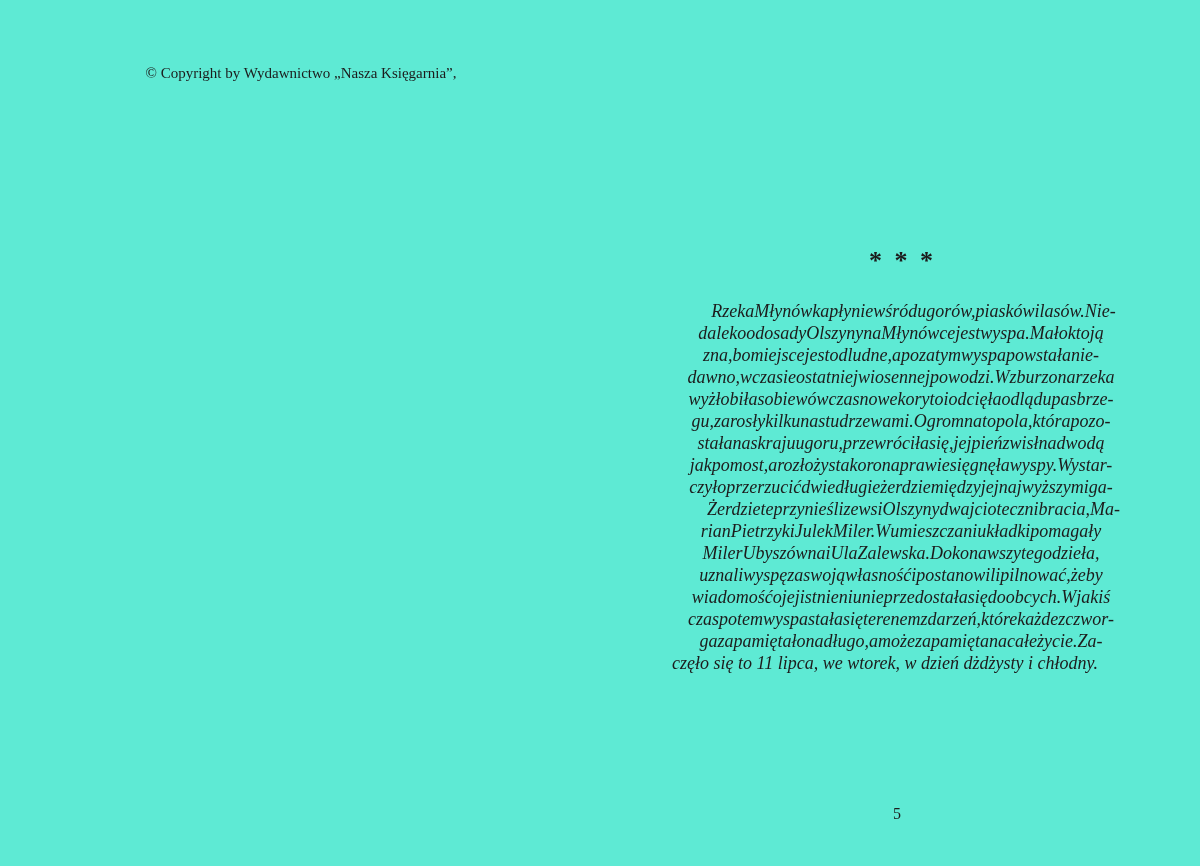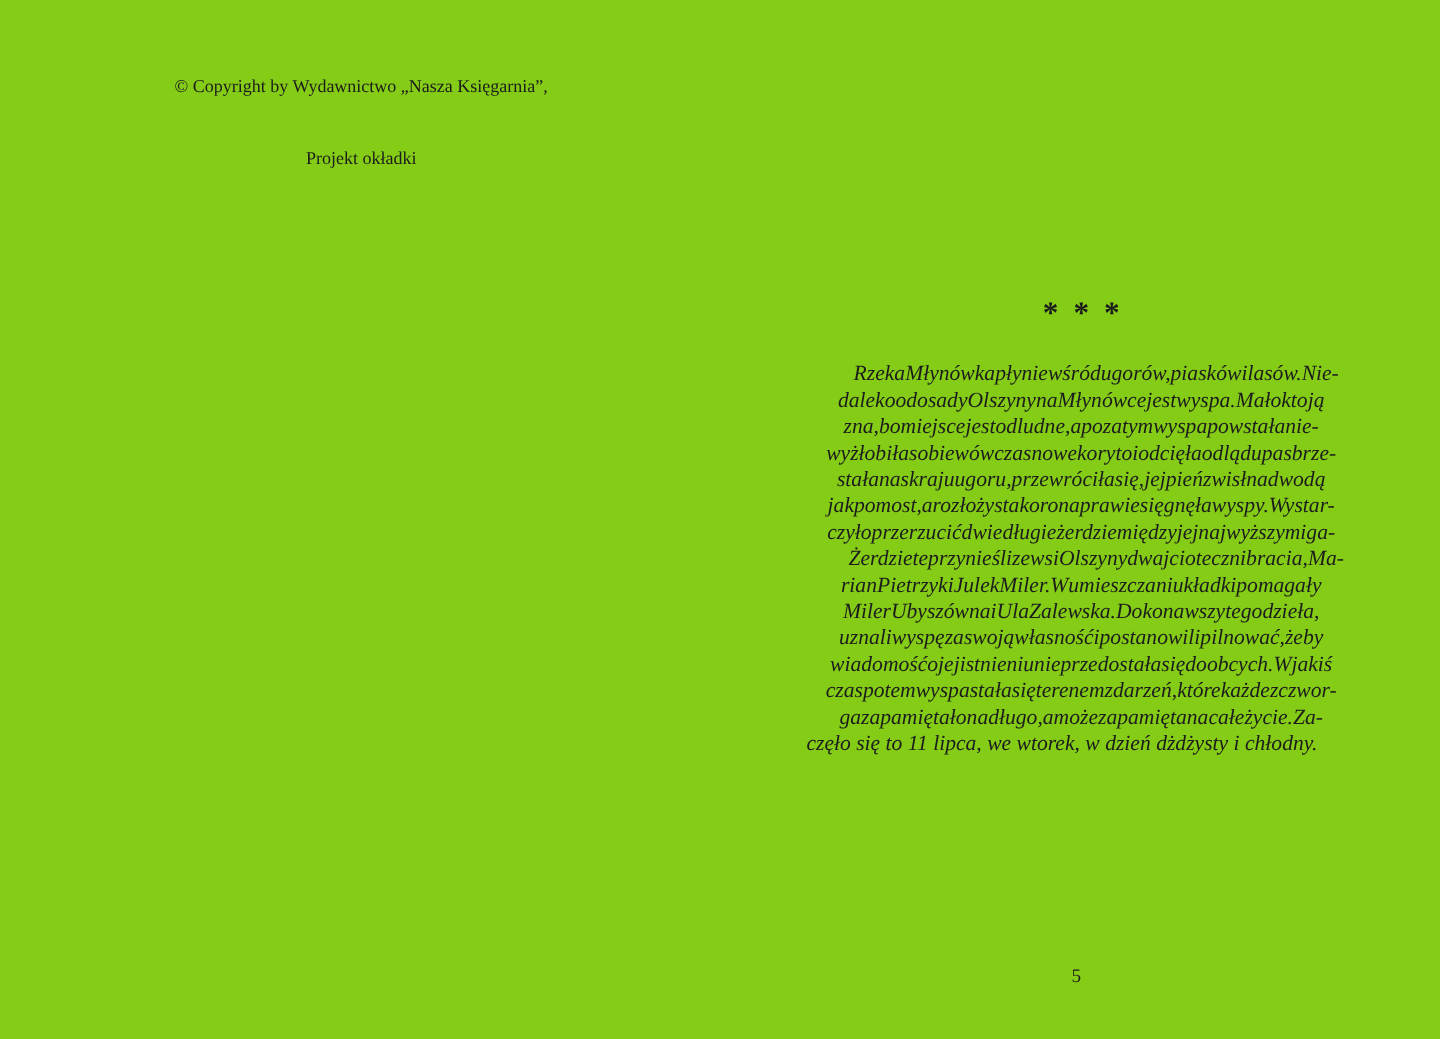--- a/index.html
+++ b/index.html
@@ -5,21 +5,21 @@
   html, body { margin: 0; padding: 0; }
   body {
     width: 1200px; height: 866px;
     background: #ffffff;
     font-family: "Liberation Serif", serif;
     color: #1c1c1c;
   }
   .spread {
     position: relative;
     width: 1200px; height: 866px;
-    background: #84cc16;
+    background: #5eead4;
     overflow: hidden;
   }
   
   .copyright-block {
     position: absolute;
     left: 101px; top: 63px; width: 400px;
     text-align: center;
     font-size: 15px; line-height: 21px;
   }
   .cover-design-block {
@@ -65,21 +65,20 @@
 </head>
 <body>
 
 <div class="spread">
 
   <section>
     <div class="copyright-block">
       <div>© Copyright by Wydawnictwo „Nasza Księgarnia”,</div>
     </div>
     <div class="cover-design-block">
-      <div>Projekt okładki</div>
     </div>
   </section>
 
   <section>
     <div class="section-divider">* * *</div>
     <div class="body-text">
         <div class="tline first">
           <span>Rzeka</span>
           <span>Młynówka</span>
           <span>płynie</span>
@@ -110,31 +109,51 @@
           <span>jest</span>
           <span>odludne,</span>
           <span>a</span>
           <span>poza</span>
           <span>tym</span>
           <span>wyspa</span>
           <span>powstała</span>
           <span>nie-</span>
         </div>
         <div class="tline">
+          <span>dawno,</span>
+          <span>w</span>
+          <span>czasie</span>
+          <span>ostatniej</span>
+          <span>wiosennej</span>
+          <span>powodzi.</span>
+          <span>Wzburzona</span>
+          <span>rzeka</span>
+        </div>
+        <div class="tline">
           <span>wyżłobiła</span>
           <span>sobie</span>
           <span>wówczas</span>
           <span>nowe</span>
           <span>koryto</span>
           <span>i</span>
           <span>odcięła</span>
           <span>od</span>
           <span>lądu</span>
           <span>pas</span>
           <span>brze-</span>
+        </div>
+        <div class="tline">
+          <span>gu,</span>
+          <span>zarosły</span>
+          <span>kilkunastu</span>
+          <span>drzewami.</span>
+          <span>Ogromna</span>
+          <span>topola,</span>
+          <span>która</span>
+          <span>pozo-</span>
         </div>
         <div class="tline">
           <span>stała</span>
           <span>na</span>
           <span>skraju</span>
           <span>ugoru,</span>
           <span>przewróciła</span>
           <span>się,</span>
           <span>jej</span>
           <span>pień</span>

